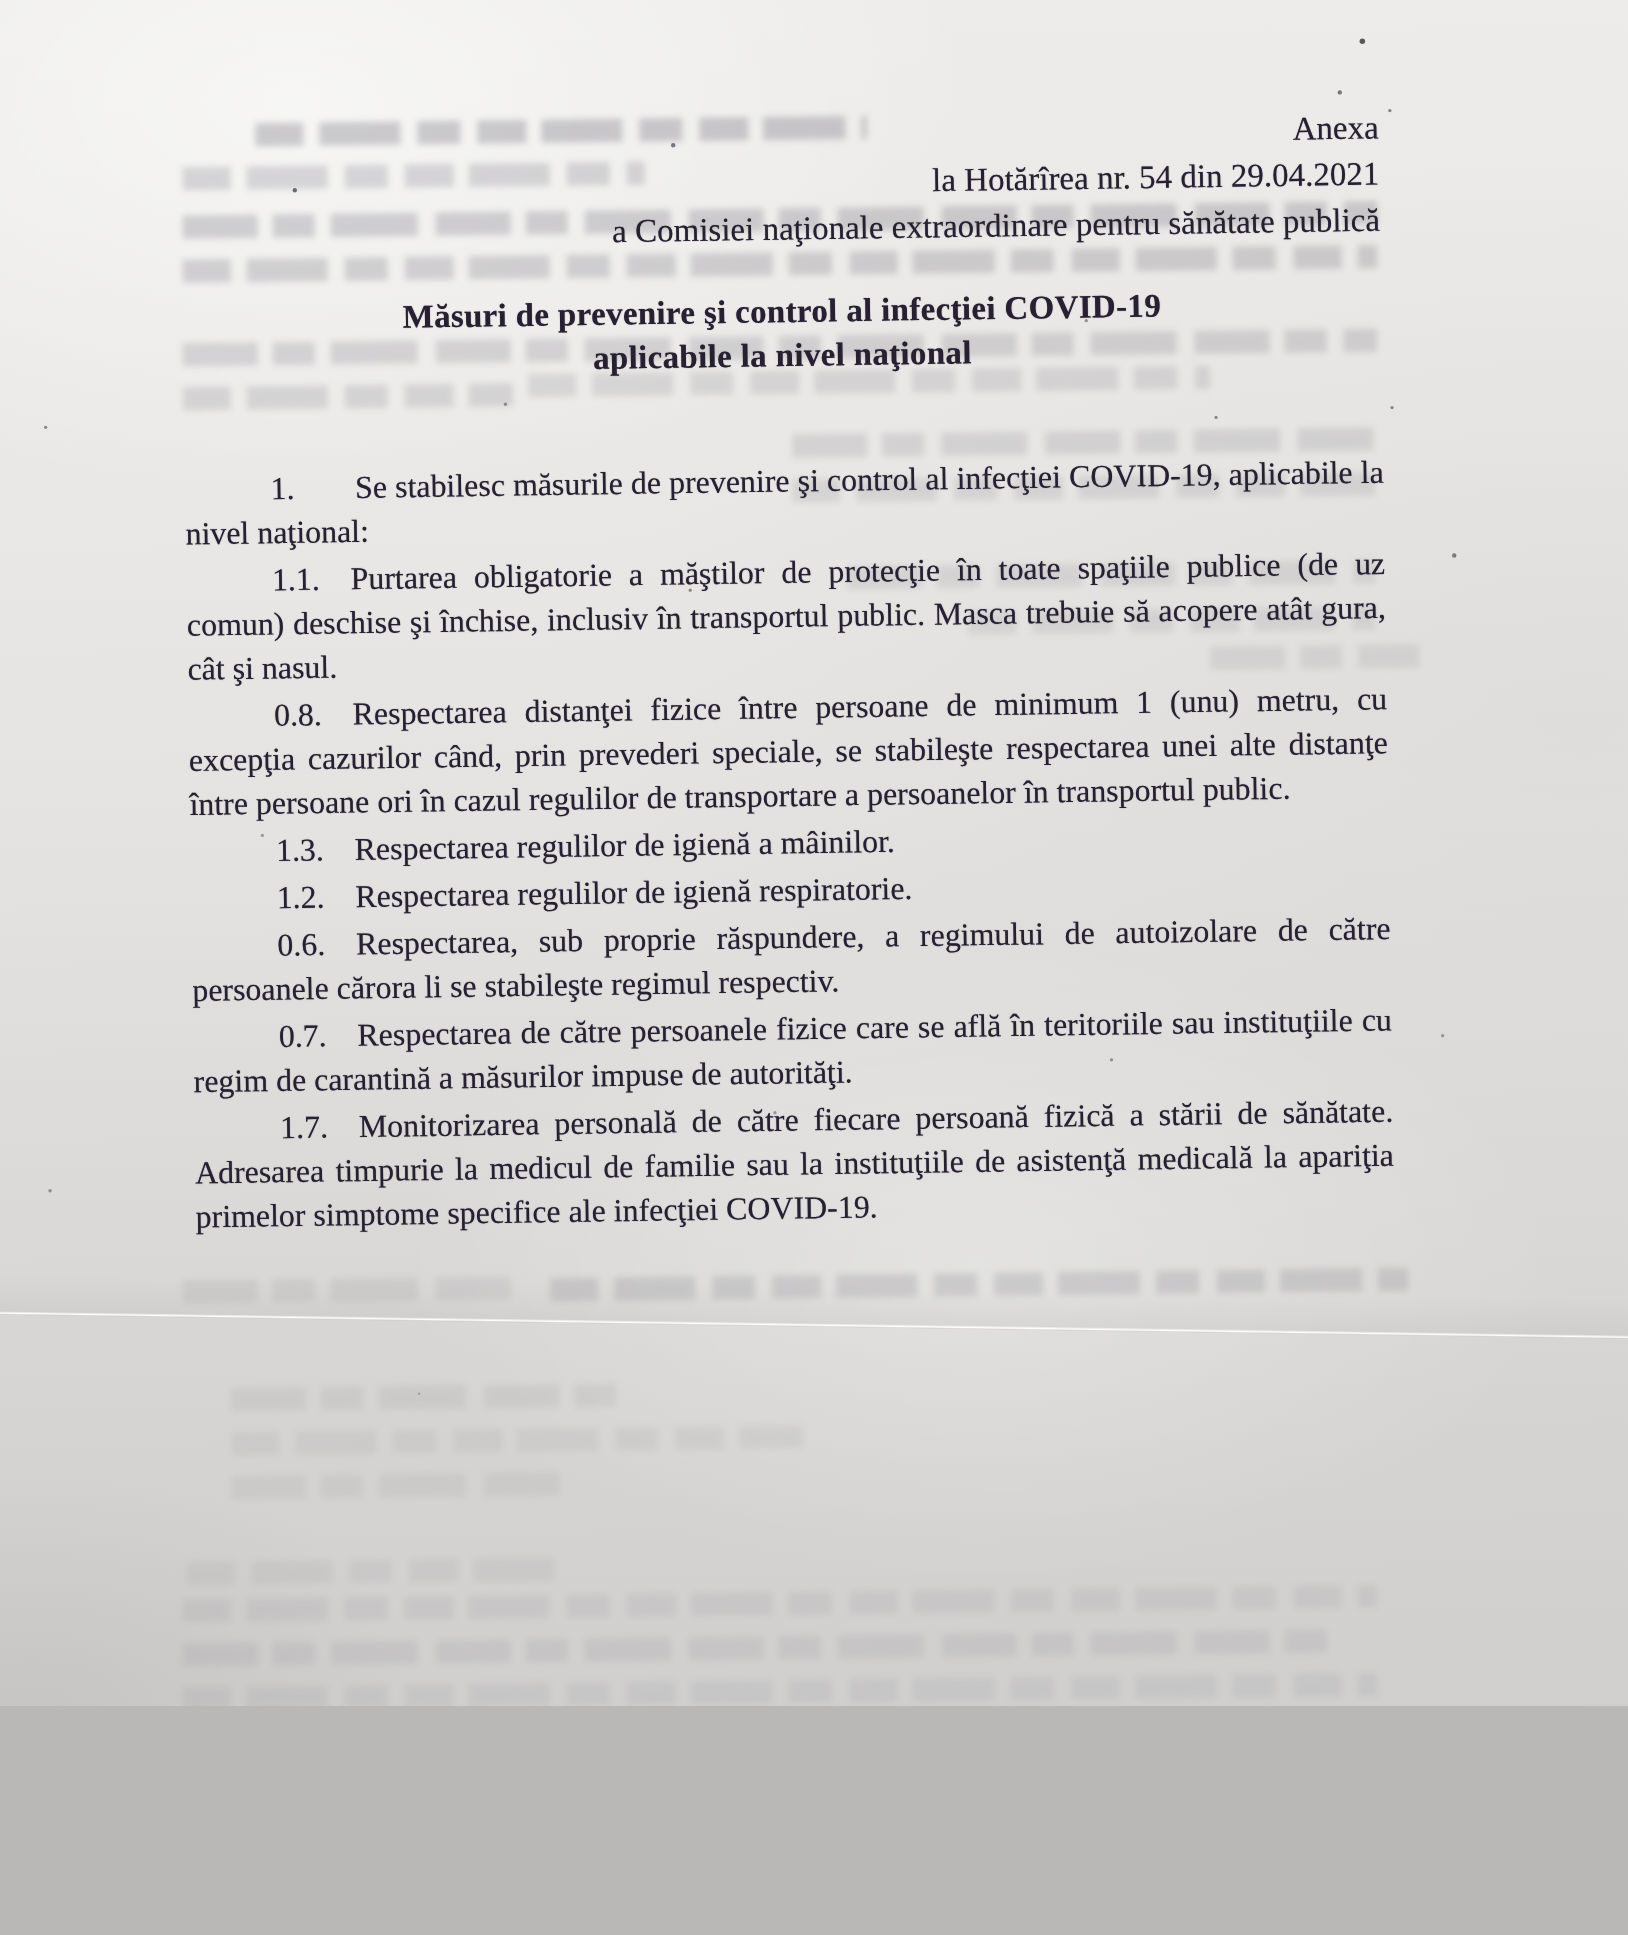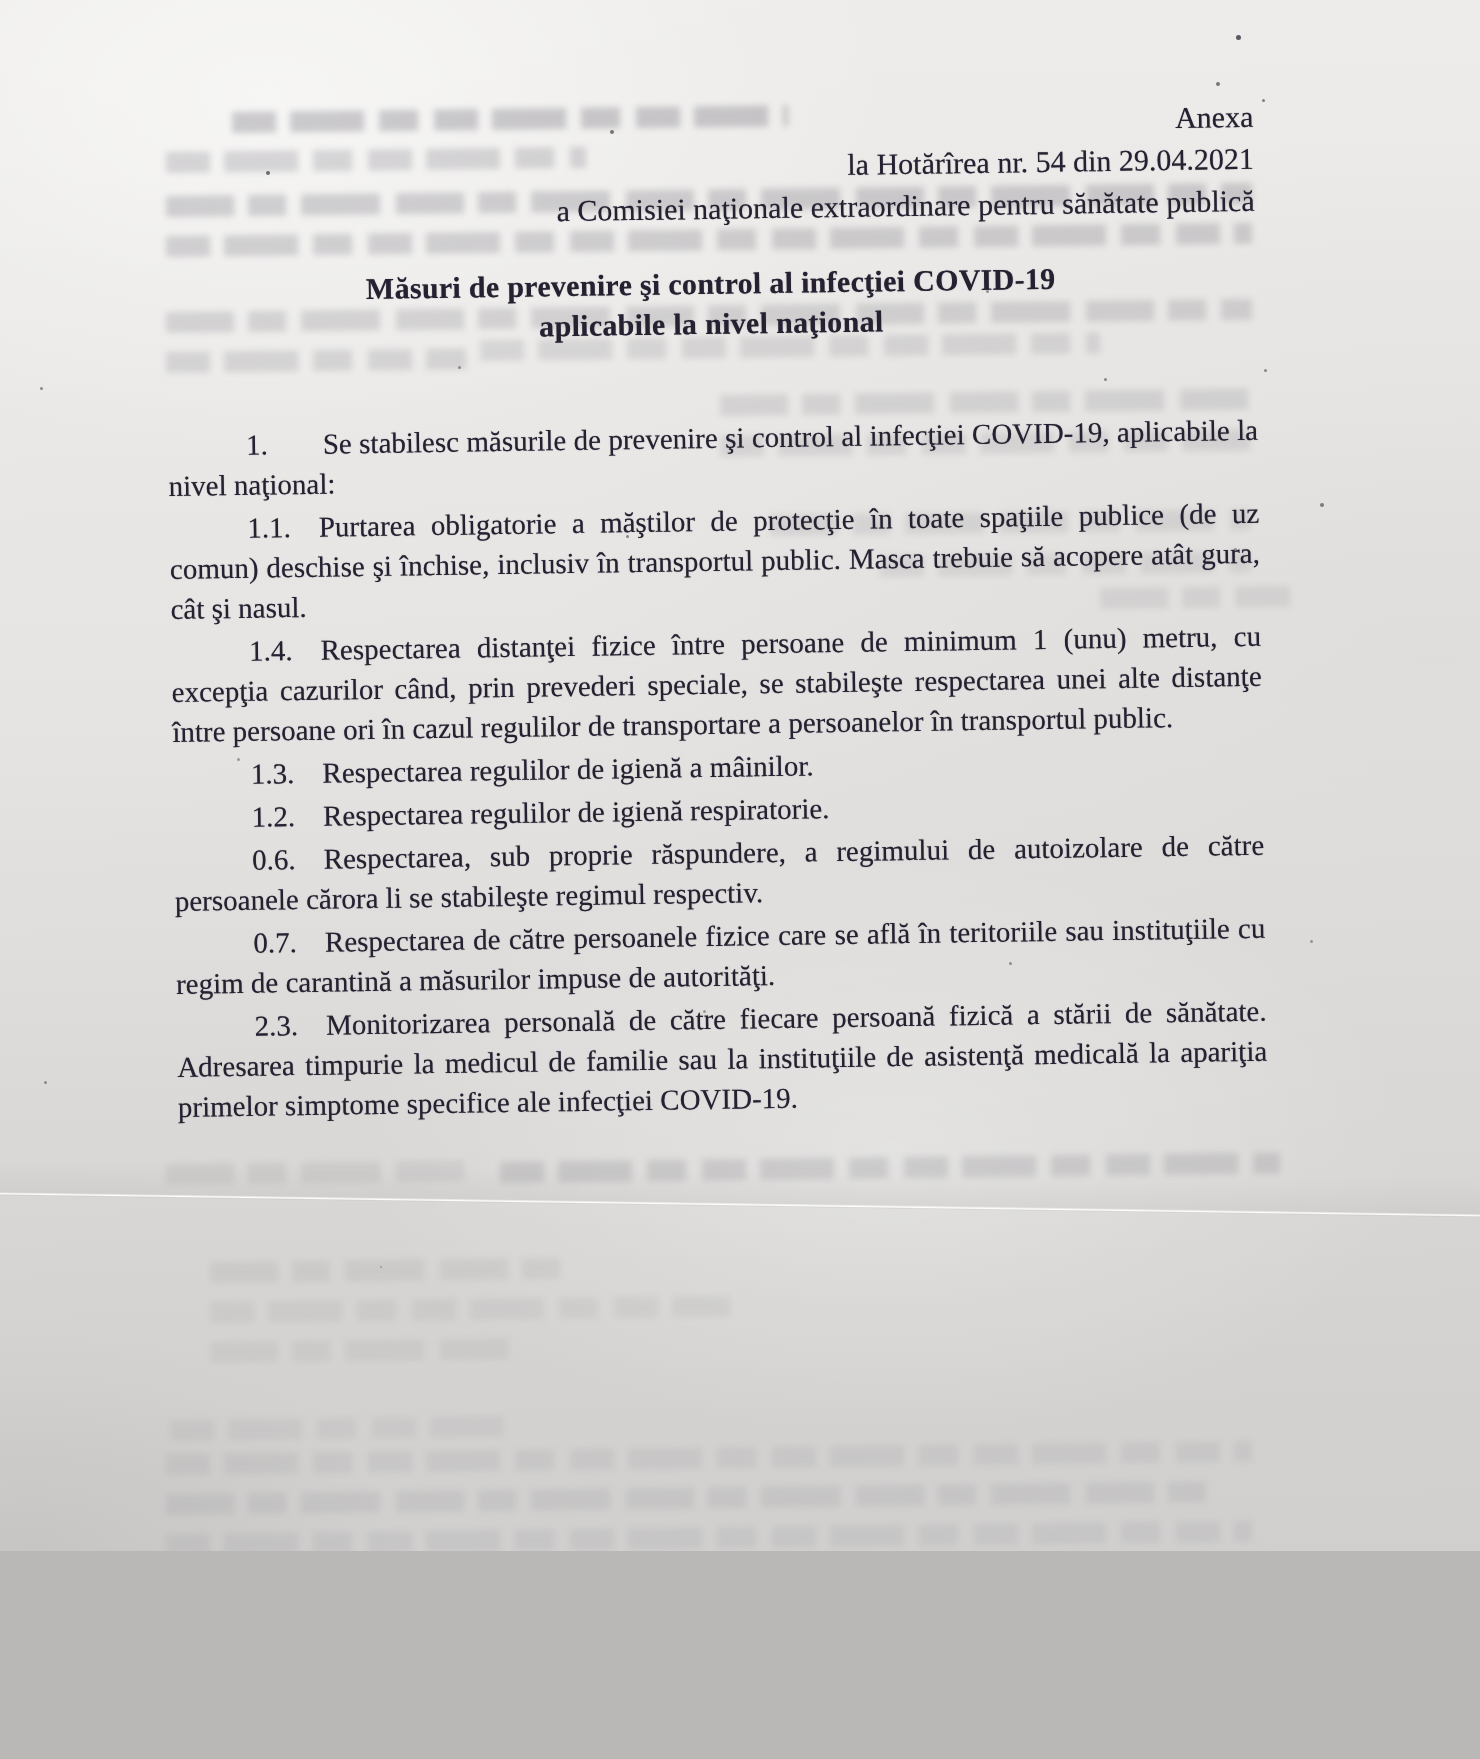--- a/index.html
+++ b/index.html
@@ -108,26 +108,26 @@
     </div>
 
     <div class="doc-title">
       <div>Măsuri de prevenire şi control al infecţiei COVID-19</div>
       <div>aplicabile la nivel naţional</div>
     </div>
 
     <div class="doc-body" id="doc-body">
         <p><span class="pnum">1.</span><span class="gap wide"></span><span>Se stabilesc măsurile de prevenire şi control al infecţiei COVID-19, aplicabile la nivel naţional:</span></p>
         <p><span class="pnum">1.1.</span><span class="gap"></span><span>Purtarea obligatorie a măştilor de protecţie în toate spaţiile publice (de uz comun) deschise şi închise, inclusiv în transportul public. Masca trebuie să acopere atât gura, cât şi nasul.</span></p>
-        <p><span class="pnum">1.4.</span><span class="gap"></span><span>Respectarea distanţei fizice între persoane de minimum 1 (unu) metru, cu excepţia cazurilor când, prin prevederi speciale, se stabileşte respectarea unei alte distanţe între persoane ori în cazul regulilor de transportare a persoanelor în transportul public.</span></p>
+        <p><span class="pnum">0.8.</span><span class="gap"></span><span>Respectarea distanţei fizice între persoane de minimum 1 (unu) metru, cu excepţia cazurilor când, prin prevederi speciale, se stabileşte respectarea unei alte distanţe între persoane ori în cazul regulilor de transportare a persoanelor în transportul public.</span></p>
         <p><span class="pnum">1.3.</span><span class="gap"></span><span>Respectarea regulilor de igienă a mâinilor.</span></p>
         <p><span class="pnum">1.2.</span><span class="gap"></span><span>Respectarea regulilor de igienă respiratorie.</span></p>
         <p><span class="pnum">0.6.</span><span class="gap"></span><span>Respectarea, sub proprie răspundere, a regimului de autoizolare de către persoanele cărora li se stabileşte regimul respectiv.</span></p>
         <p><span class="pnum">0.7.</span><span class="gap"></span><span>Respectarea de către persoanele fizice care se află în teritoriile sau instituţiile cu regim de carantină a măsurilor impuse de autorităţi.</span></p>
-        <p><span class="pnum">2.3.</span><span class="gap"></span><span>Monitorizarea personală de către fiecare persoană fizică a stării de sănătate. Adresarea timpurie la medicul de familie sau la instituţiile de asistenţă medicală la apariţia primelor simptome specifice ale infecţiei COVID-19.</span></p>
+        <p><span class="pnum">1.7.</span><span class="gap"></span><span>Monitorizarea personală de către fiecare persoană fizică a stării de sănătate. Adresarea timpurie la medicul de familie sau la instituţiile de asistenţă medicală la apariţia primelor simptome specifice ale infecţiei COVID-19.</span></p>
       </div>
   </div>
 
   <div id="speck-layer">
       <div class="speck" style="left: 1236px; top: 35px; width: 5px; height: 5px; opacity: 0.75;"></div>
       <div class="speck" style="left: 1216px; top: 82px; width: 4px; height: 4px; opacity: 0.6;"></div>
       <div class="speck" style="left: 1262px; top: 99px; width: 3px; height: 3px; opacity: 0.55;"></div>
       <div class="speck" style="left: 610px; top: 130px; width: 4px; height: 4px; opacity: 0.6;"></div>
       <div class="speck" style="left: 266px; top: 171px; width: 4px; height: 4px; opacity: 0.65;"></div>
       <div class="speck" style="left: 986px; top: 290px; width: 3px; height: 3px; opacity: 0.45;"></div>

